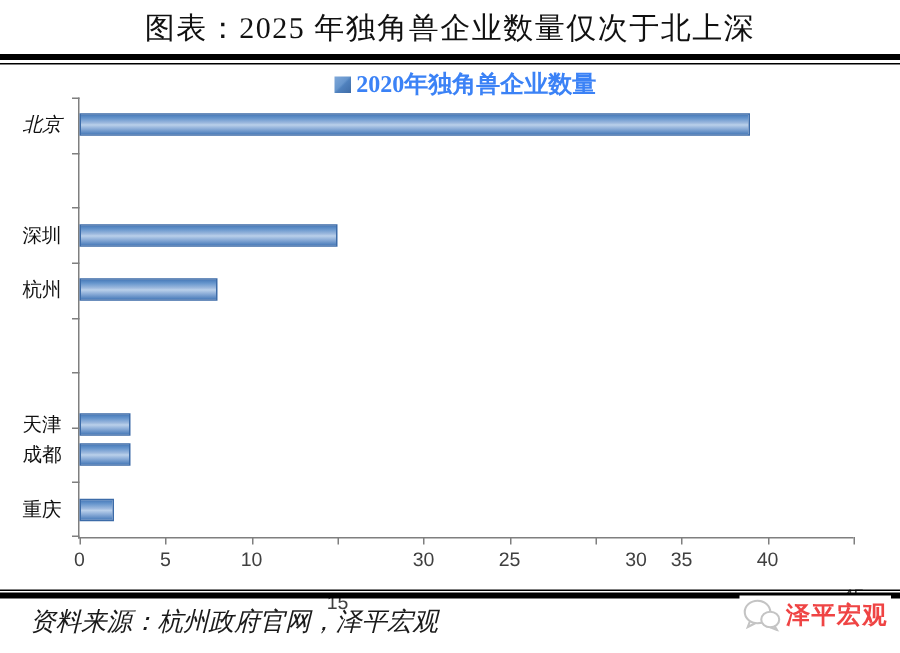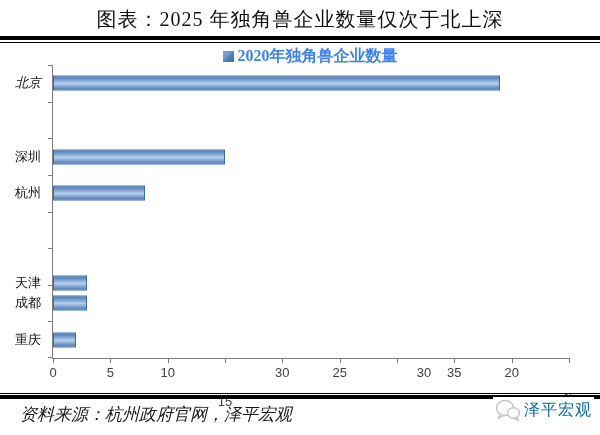--- a/index.html
+++ b/index.html
@@ -49,21 +49,21 @@
   .source-note{
     position:absolute;top:403px;left:20px;font-size:17px;font-style:italic;
     color:#1a1a1a;white-space:nowrap;
   }
   .watermark{
     position:absolute;top:397px;right:6px;height:26px;
     display:flex;align-items:center;gap:3px;background:#ffffff;padding:0 2px;
   }
   .watermark-text{
     font-family:"Liberation Sans","DejaVu Sans",sans-serif;
-    font-size:16px;color:#0369a1;letter-spacing:1px;white-space:nowrap;
+    font-size:16px;color:#ef4444;letter-spacing:1px;white-space:nowrap;font-weight:bold;
   }
 </style>
 </head>
 <body>
 
 <div class="chart-title">图表：2025 年独角兽企业数量仅次于北上深</div>
 <div class="rule-top-thick"></div>
 <div class="rule-top-thin"></div>
 
 <div class="legend">
@@ -115,21 +115,21 @@
     <span class="xtick-label" style="left: 33.3333%; margin-top: 36px;">15</span>
     <div class="xtick" style="left: 44.4444%;"></div>
     <span class="xtick-label" style="left: 44.4444%;">30</span>
     <div class="xtick" style="left: 55.5556%;"></div>
     <span class="xtick-label" style="left: 55.5556%;">25</span>
     <div class="xtick" style="left: 66.6667%;"></div>
     <span class="xtick-label" style="left: 66.6667%; margin-left: 27px;">30</span>
     <div class="xtick" style="left: 77.7778%;"></div>
     <span class="xtick-label" style="left: 77.7778%;">35</span>
     <div class="xtick" style="left: 88.8889%;"></div>
-    <span class="xtick-label" style="left: 88.8889%;">20</span>
+    <span class="xtick-label" style="left: 88.8889%;">40</span>
     <div class="xtick" style="left: 100%;"></div>
     <span class="xtick-label" style="left: 100%; margin-top: 32px;">45</span>
   </div>
 
 <div class="rule-bottom-thin"></div>
 <div class="rule-bottom-thick"></div>
 <div class="source-note">资料来源：杭州政府官网，泽平宏观</div>
 
 <div class="watermark">
   <svg width="26" height="22" viewBox="0 0 26 22">

